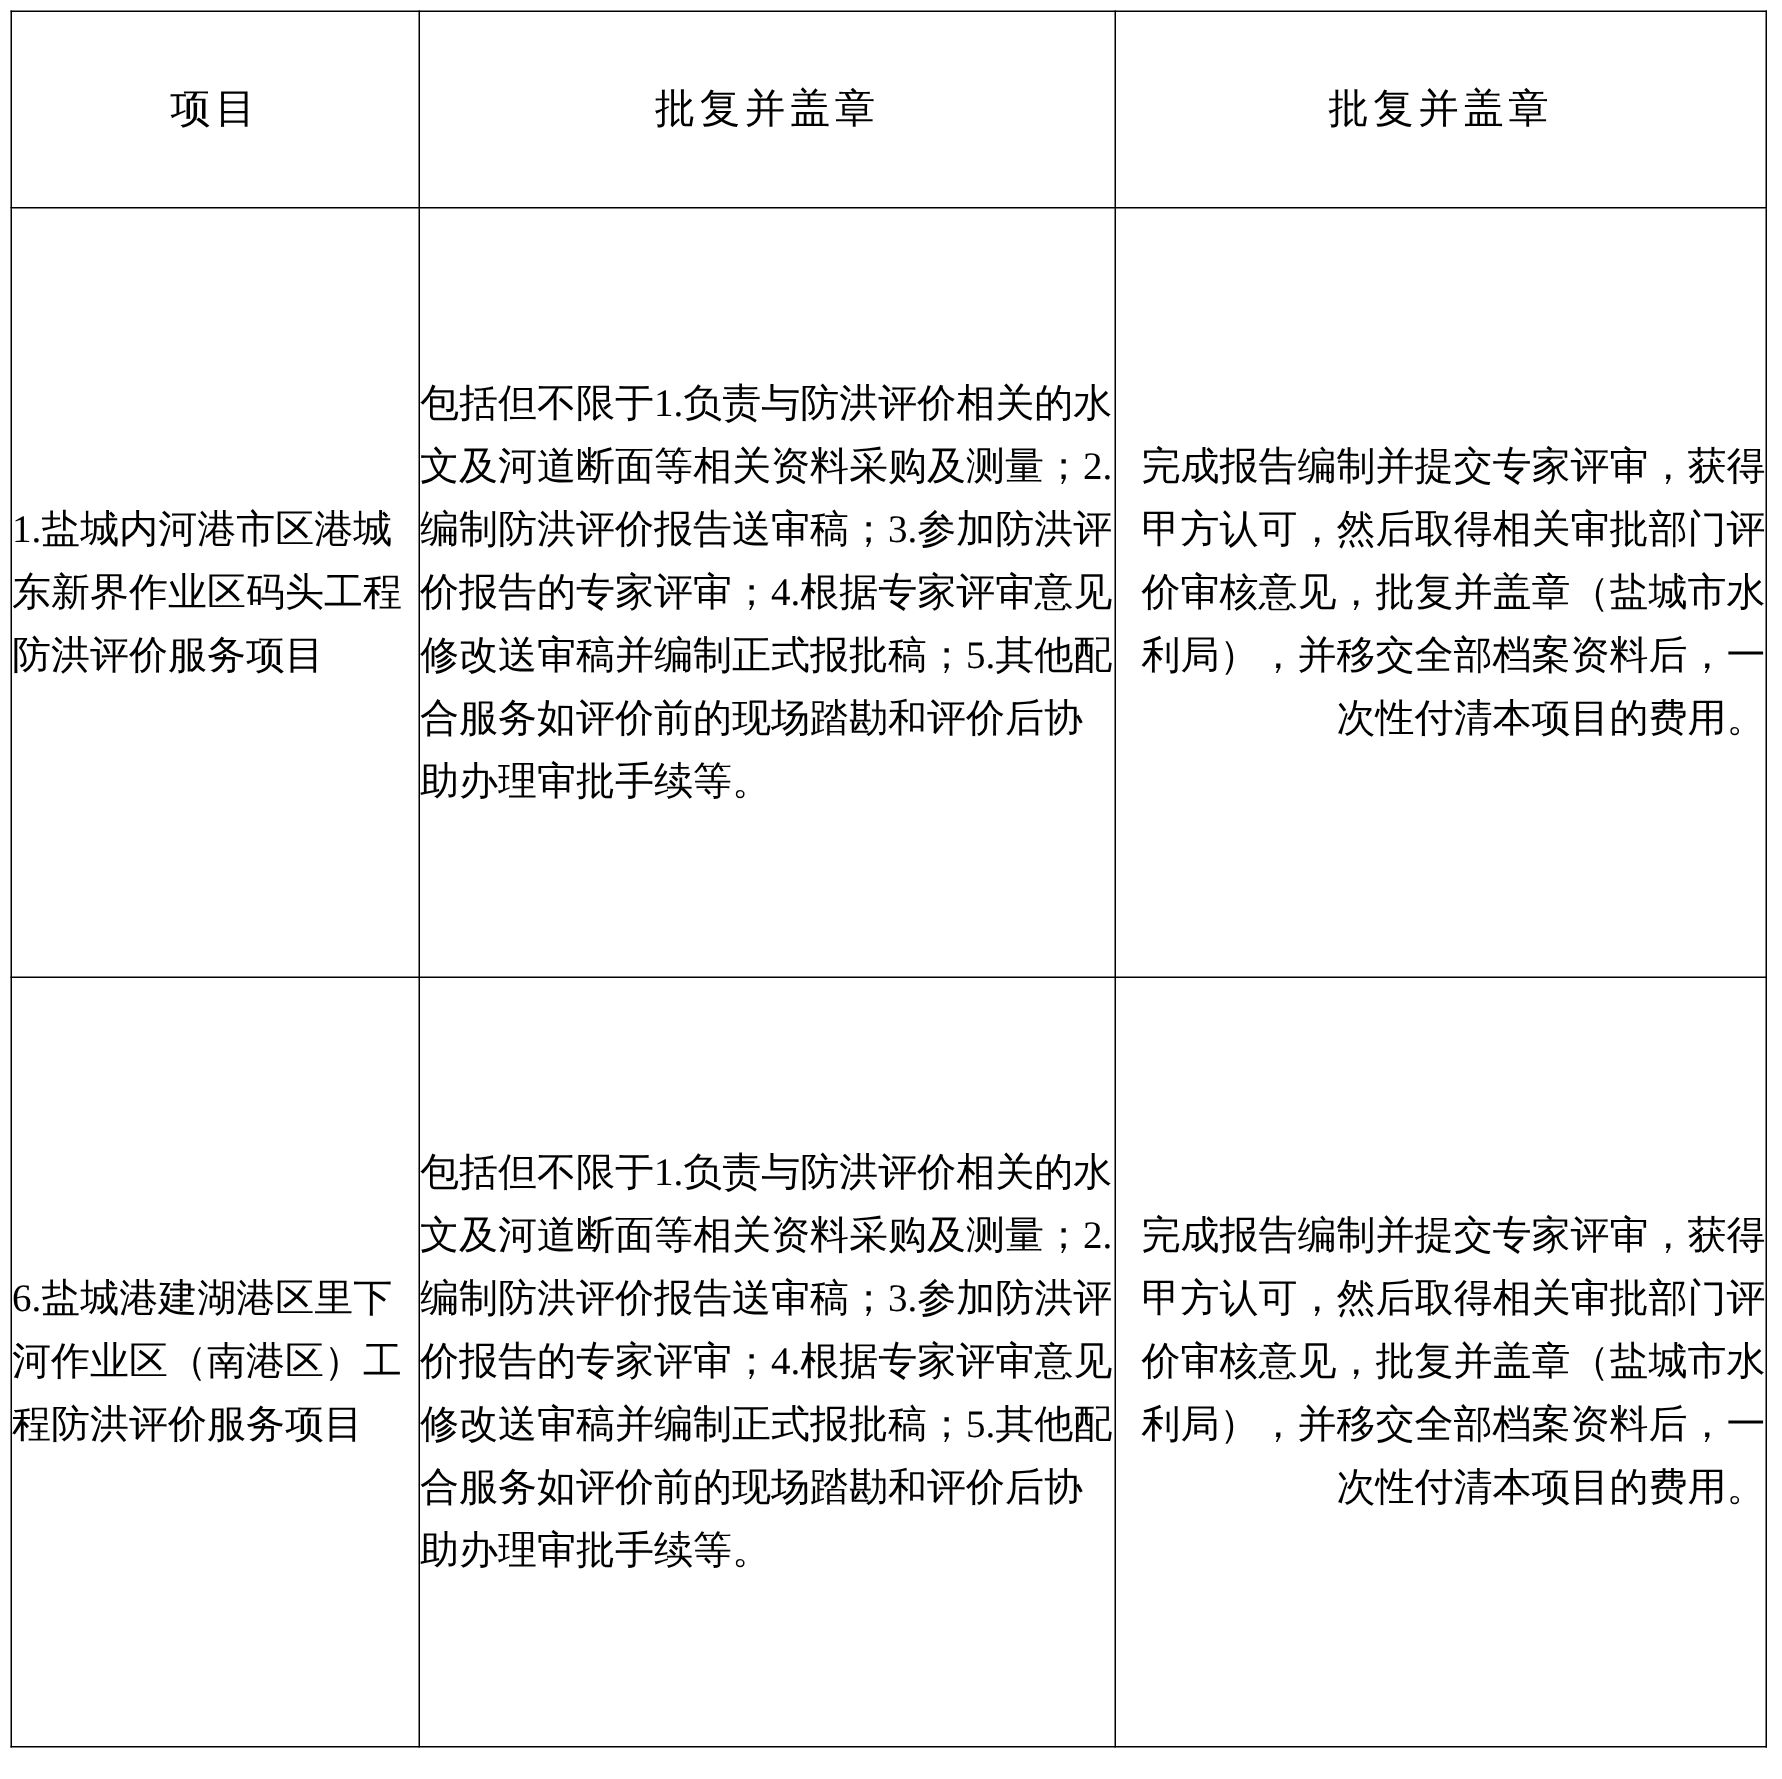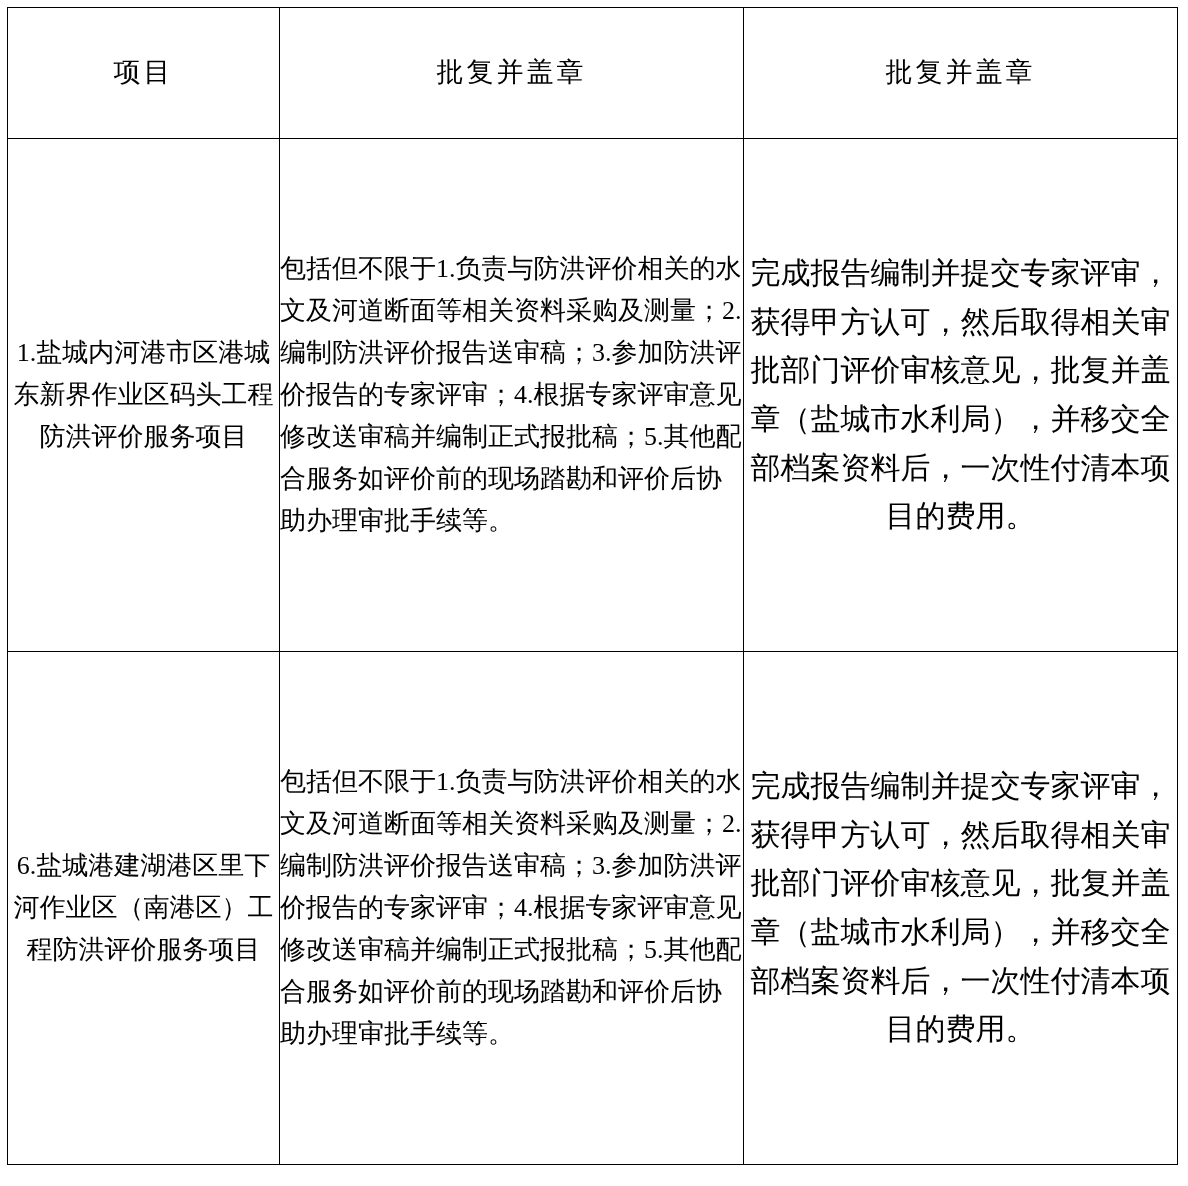--- a/index.html
+++ b/index.html
@@ -53,37 +53,36 @@
 
   
   tr.body-row td {
     vertical-align: middle;
     margin-top: 16px;
   }
   tr.row-1 td { height: 512px; }
   tr.row-2 td { height: 512px; }
 
   .cell-project {
-    text-align: center;
     font-size: 26px;
     line-height: 1.62;
     padding: 6px 18px;
     letter-spacing: 0px;
     font-family: Liberation Serif, serif;
   }
   .cell-content {
     text-align: left;
     font-size: 26px;
     line-height: 1.62;
     padding: 8px 14px 8px 16px;
     letter-spacing: 0px;
   }
   .cell-payment {
-    text-align: center;
-    font-size: 30px;
+    text-align: right;
+    font-size: 26px;
     line-height: 1.62;
     padding: 8px 14px 8px 16px;
     letter-spacing: 0px;
   }
   .blk { display: block; }
 </style>
 </head>
 <body>
 
 <div class="page">

